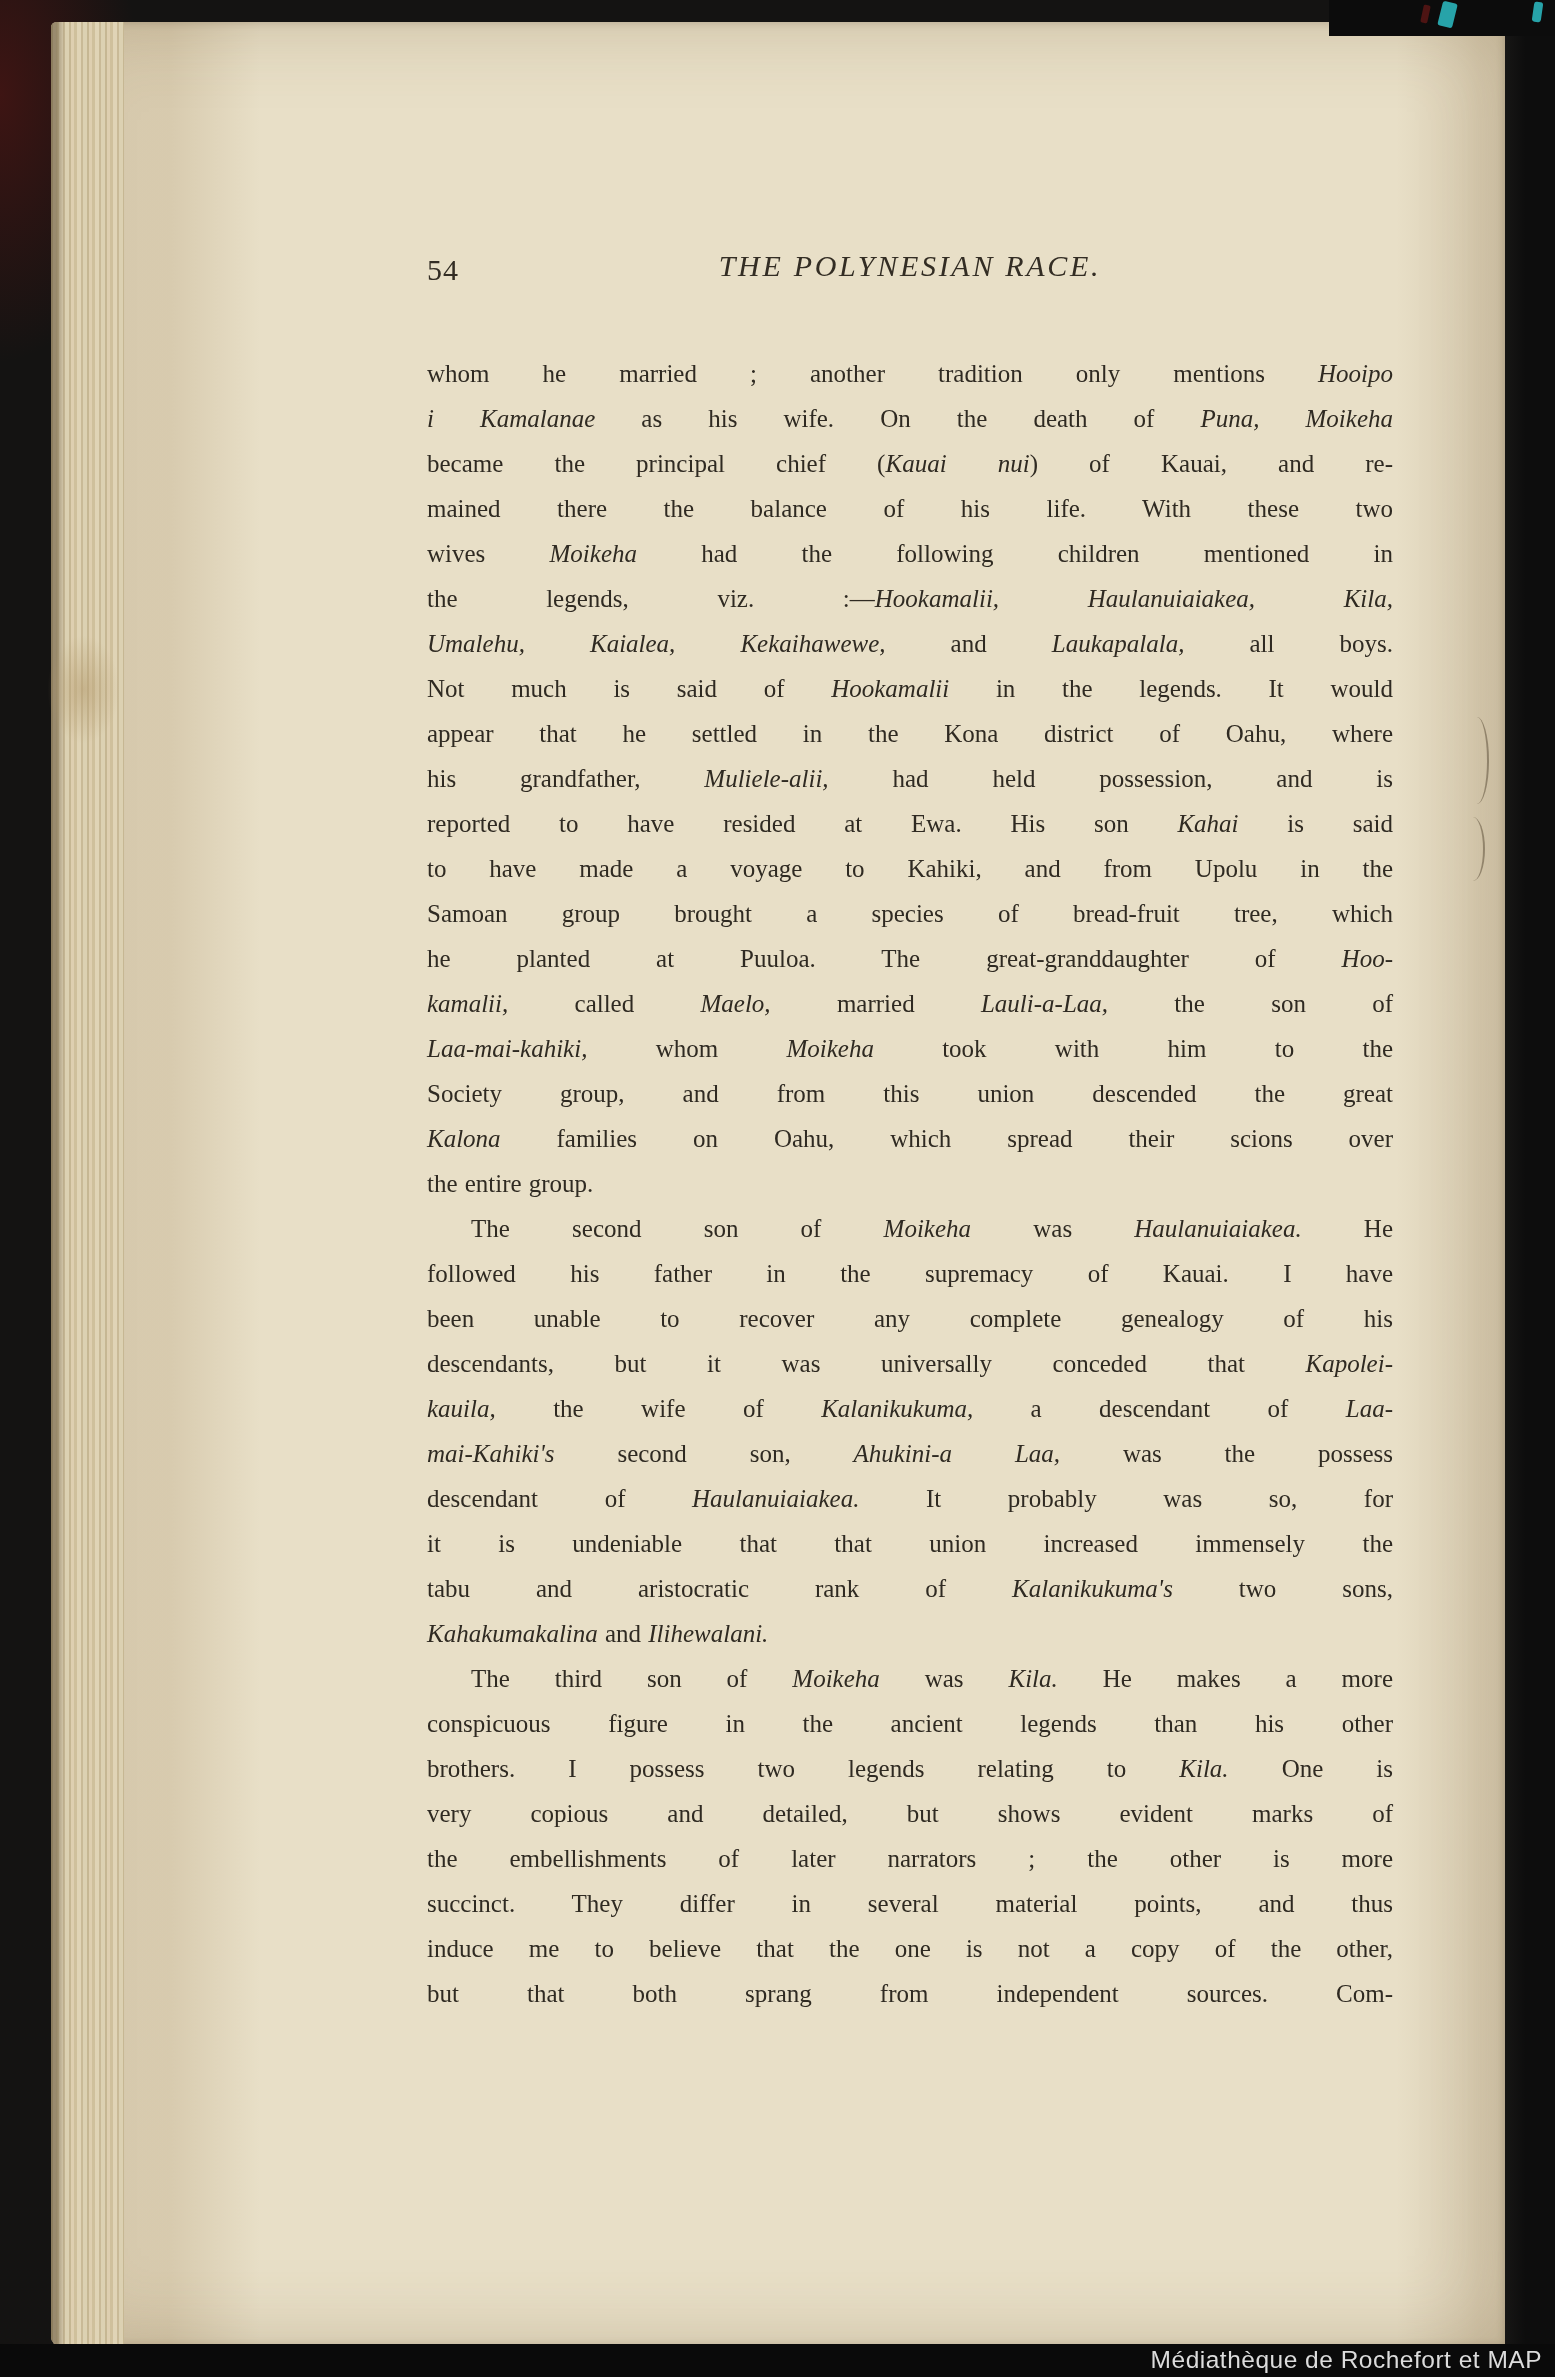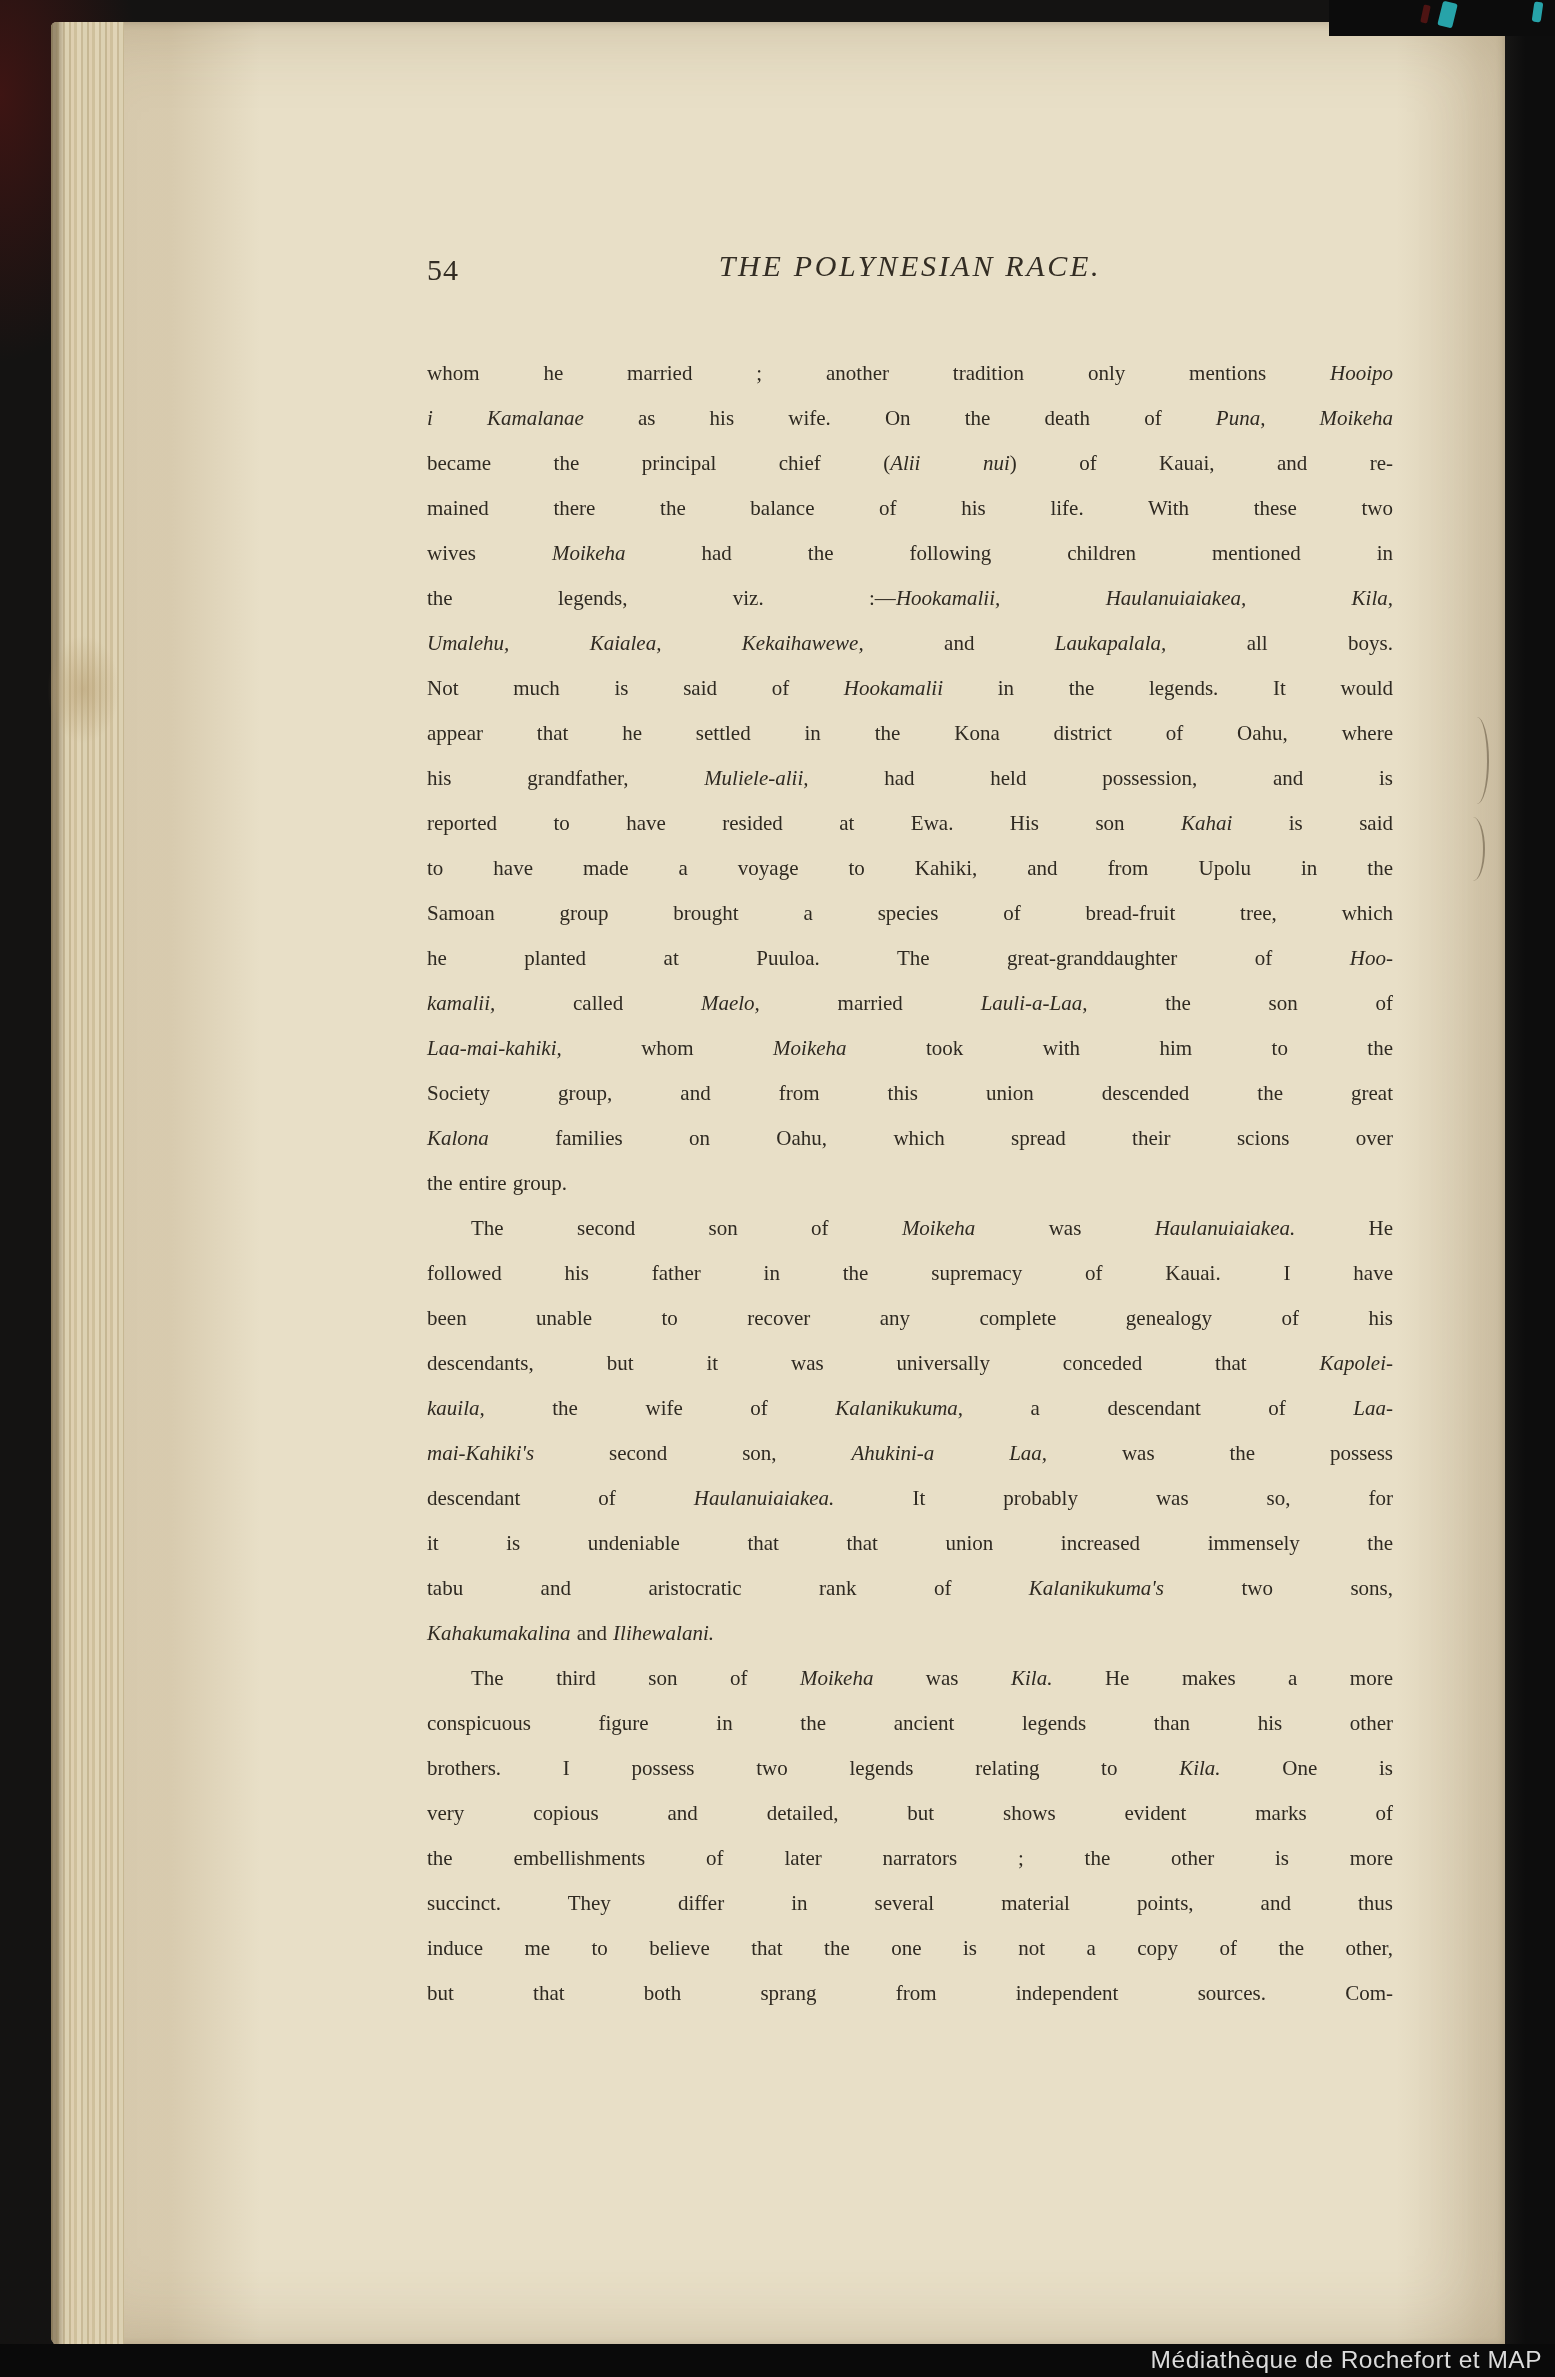--- a/index.html
+++ b/index.html
@@ -39,21 +39,21 @@
   .header-row{position:relative;height:42px;}
   .page-number{
     position:absolute;left:0;top:3.6px;font-size:30px;letter-spacing:0.9px;color:#332d24;
   }
   .running-head{
     text-align:center;font-style:italic;font-size:30px;letter-spacing:2.7px;
     color:#332d24;
   }
   .body-text{margin-top:60px;}
   .line{
-    height:45px;line-height:45px;font-size:21px;word-spacing:0.9px;
+    height:45px;line-height:45px;font-size:25px;word-spacing:0.9px;
     text-align:justify;text-align-last:justify;-moz-text-align-last:justify;
     white-space:nowrap;overflow:visible;
   }
   .line.indent{text-indent:44px;}
   .line.last{text-align-last:left;-moz-text-align-last:left;}
   .it{font-style:italic;}
   
   .curl-mark{
     position:absolute;width:18px;height:87px;
     border-right:2.7px solid rgba(70,58,38,0.45);
@@ -96,21 +96,21 @@
     <div class="fore-edge"></div>
 
     <div class="text-block">
       <div class="header-row">
         <span class="page-number">54</span>
         <div class="running-head">THE POLYNESIAN RACE.</div>
       </div>
       <div class="body-text">
           <div class="line"><span>whom he married ; another tradition only mentions </span><span class="it">Hooipo</span></div>
           <div class="line"><span class="it">i Kamalanae</span><span> as his wife.  On the death of </span><span class="it">Puna, Moikeha</span></div>
-          <div class="line"><span>became the principal chief (</span><span class="it">Alii nui</span><span>) of Kauai, and re-</span></div>
+          <div class="line"><span>became the principal chief (</span><span class="it">Kauai nui</span><span>) of Kauai, and re-</span></div>
           <div class="line"><span>mained there the balance of his life.  With these two</span></div>
           <div class="line"><span>wives </span><span class="it">Moikeha</span><span> had the following children mentioned in</span></div>
           <div class="line"><span>the legends, viz. :—</span><span class="it">Hookamalii, Haulanuiaiakea, Kila,</span></div>
           <div class="line"><span class="it">Umalehu, Kaialea, Kekaihawewe,</span><span> and </span><span class="it">Laukapalala,</span><span> all boys.</span></div>
           <div class="line"><span>Not much is said of </span><span class="it">Hookamalii</span><span> in the legends.  It would</span></div>
           <div class="line"><span>appear that he settled in the Kona district of Oahu, where</span></div>
           <div class="line"><span>his grandfather, </span><span class="it">Muliele-alii,</span><span> had held possession, and is</span></div>
           <div class="line"><span>reported to have resided at Ewa.  His son </span><span class="it">Kahai</span><span> is said</span></div>
           <div class="line"><span>to have made a voyage to Kahiki, and from Upolu in the</span></div>
           <div class="line"><span>Samoan group brought a species of bread-fruit tree, which</span></div>

